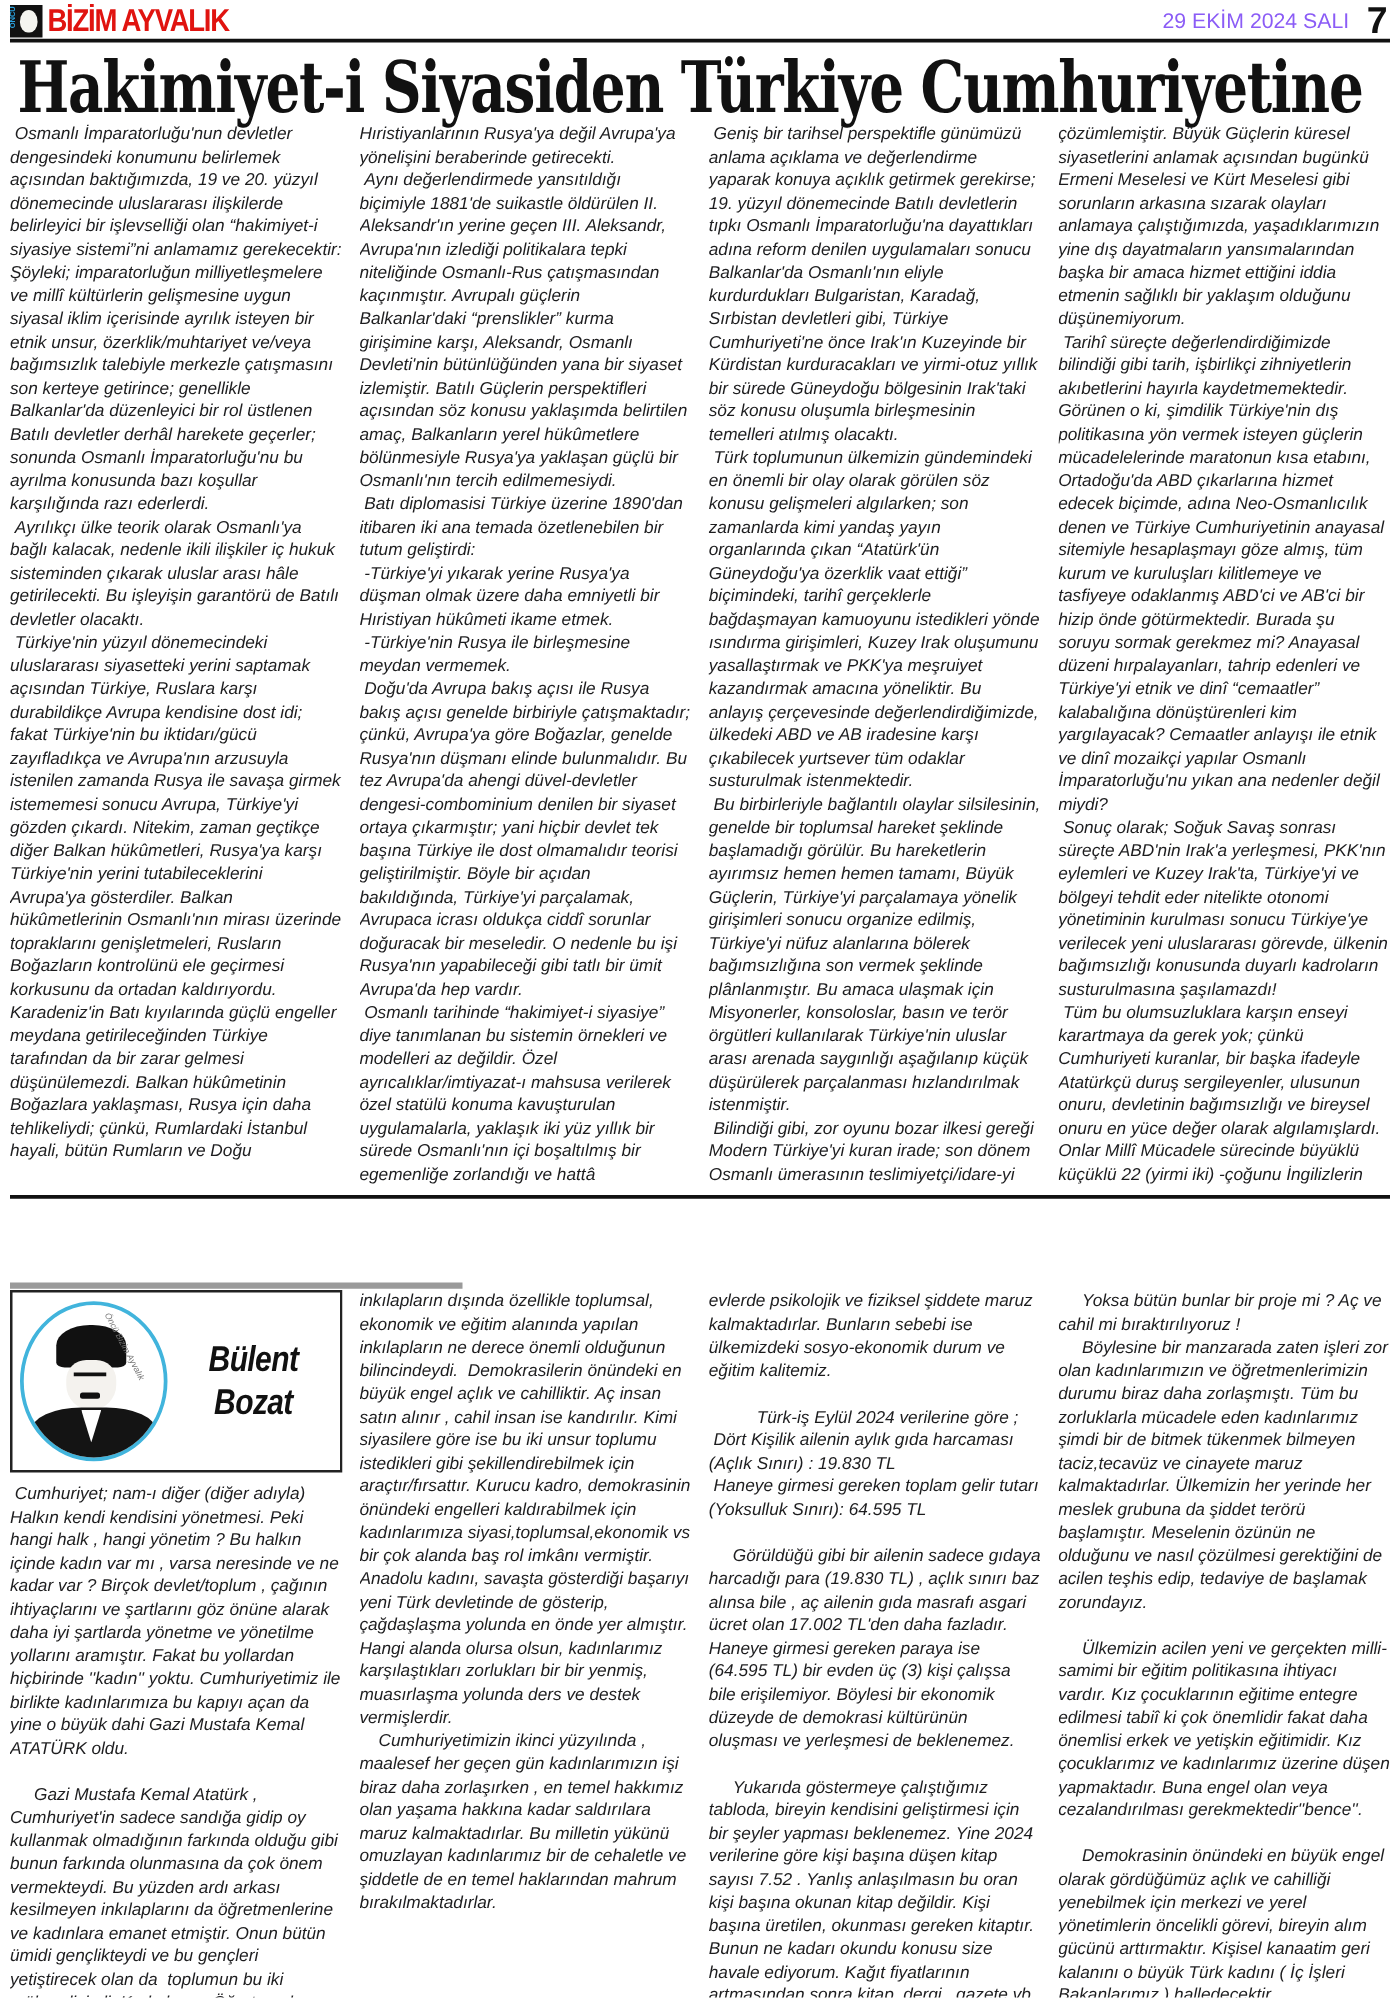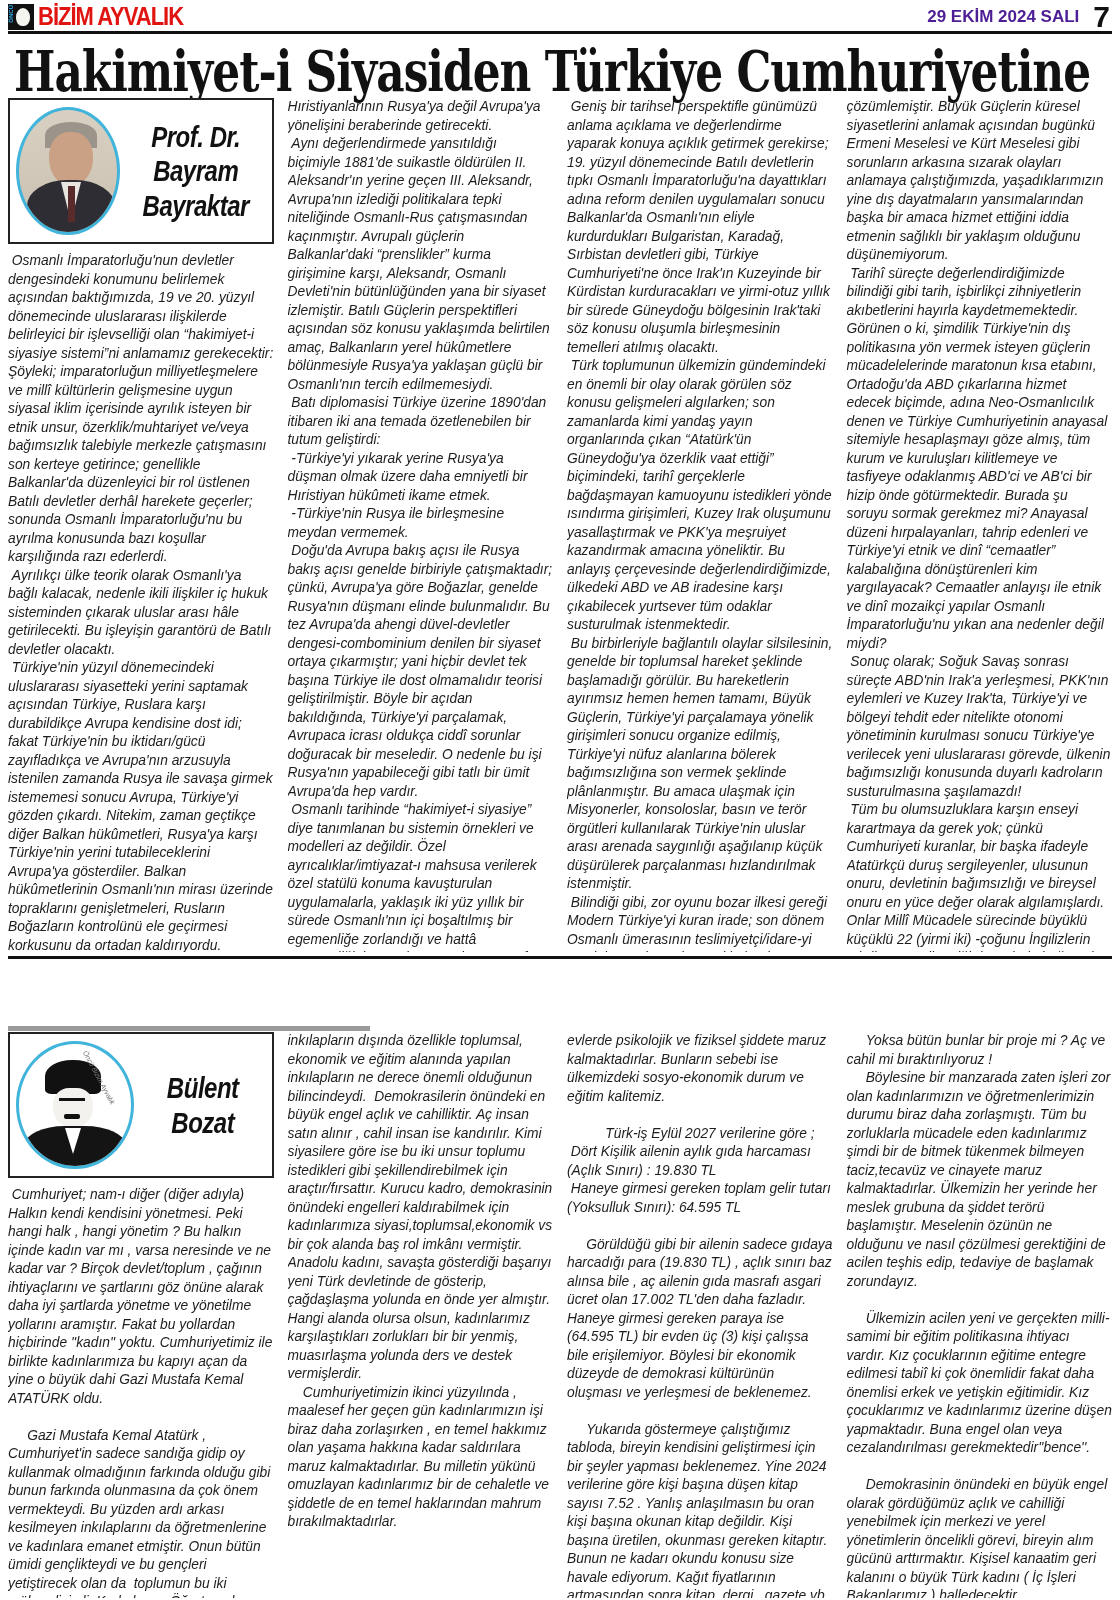--- a/index.html
+++ b/index.html
@@ -12,21 +12,21 @@
   
   .masthead { position:absolute; top:3px; left:8px; right:10px; height:28px;
     display:flex; justify-content:space-between; align-items:center; }
   .logo-group { display:flex; align-items:center; gap:4px; }
   .logo-box { position:relative; width:26px; height:26px; background:#111; overflow:hidden; flex:0 0 auto; }
   .logo-face { position:absolute; left:8px; top:4px; width:14px; height:18px; background:#f5f5f0; border-radius:50% 50% 45% 45%; }
   .logo-oncu { position:absolute; left:0px; top:1px; font-size:6px; font-weight:bold; color:#2aa3e0;
     writing-mode:vertical-rl; transform:rotate(180deg); letter-spacing:0px; line-height:6px;}
   .logo-title { font-size:22px; font-weight:900; color:#e01410; letter-spacing:-1px; transform:scale(1,1.15); transform-origin:left center; white-space:nowrap; }
   .date-group { display:flex; align-items:center; gap:14px; }
-  .mast-date { font-size:17px; font-weight:bold; letter-spacing:0px; color:#4c1d95; }
+  .mast-date { font-size:17px; font-weight:normal; letter-spacing:0px; color:#8b5cf6; }
   .mast-page { font-size:30px; font-weight:bold; color:#111; line-height:1; }
   .rule1 { position:absolute; top:31px; left:8px; right:8px; height:3px; background:#111; }
   
   .headline1 { position:absolute; top:38px; left:14px; width:1108px; height:58px; overflow:visible; }
   .headline1 span { display:inline-block; white-space:nowrap;
     font-family:"DejaVu Serif","Liberation Serif",serif; font-weight:bold; font-size:43px; letter-spacing:-1px;
     transform:scale(1.02,1.32); transform-origin:left top; color:#111; }
   
   .article { position:absolute; left:8px; right:8px; display:flex; gap:14px; overflow:hidden; }
   .a1 { top:98px; height:854px; }
@@ -83,34 +83,20 @@
     </div>
   </header>
   <div class="rule1"></div>
 
   <div class="headline1">
     <span>Hakimiyet-i Siyasiden Türkiye Cumhuriyetine</span>
   </div>
 
   <section class="article a1">
     <div class="col">
-      <div class="author-box">
-        <div class="photo-prof">
-          <span class="prof-hair"></span>
-          <span class="prof-face"></span>
-          <span class="prof-suit"></span>
-          <span class="prof-shirt"></span>
-          <span class="prof-tie"></span>
-        </div>
-        <div class="author-name">
-          <div>Prof. Dr.</div>
-          <div>Bayram</div>
-          <div>Bayraktar</div>
-        </div>
-      </div>
       <div class="coltext">
           <p> Osmanlı İmparatorluğu'nun devletler dengesindeki konumunu belirlemek açısından baktığımızda, 19 ve 20. yüzyıl dönemecinde uluslararası ilişkilerde belirleyici bir işlevselliği olan “hakimiyet-i siyasiye sistemi”ni anlamamız gerekecektir: Şöyleki; imparatorluğun milliyetleşmelere ve millî kültürlerin gelişmesine uygun siyasal iklim içerisinde ayrılık isteyen bir etnik unsur, özerklik/muhtariyet ve/veya bağımsızlık talebiyle merkezle çatışmasını son kerteye getirince; genellikle Balkanlar'da düzenleyici bir rol üstlenen Batılı devletler derhâl harekete geçerler; sonunda Osmanlı İmparatorluğu'nu bu ayrılma konusunda bazı koşullar karşılığında razı ederlerdi.</p>
           <p> Ayrılıkçı ülke teorik olarak Osmanlı'ya bağlı kalacak, nedenle ikili ilişkiler iç hukuk sisteminden çıkarak uluslar arası hâle getirilecekti. Bu işleyişin garantörü de Batılı devletler olacaktı.</p>
           <p> Türkiye'nin yüzyıl dönemecindeki uluslararası siyasetteki yerini saptamak açısından Türkiye, Ruslara karşı durabildikçe Avrupa kendisine dost idi; fakat Türkiye'nin bu iktidarı/gücü zayıfladıkça ve Avrupa'nın arzusuyla istenilen zamanda Rusya ile savaşa girmek istememesi sonucu Avrupa, Türkiye'yi gözden çıkardı. Nitekim, zaman geçtikçe diğer Balkan hükûmetleri, Rusya'ya karşı Türkiye'nin yerini tutabileceklerini Avrupa'ya gösterdiler. Balkan hükûmetlerinin Osmanlı'nın mirası üzerinde topraklarını genişletmeleri, Rusların Boğazların kontrolünü ele geçirmesi korkusunu da ortadan kaldırıyordu. Karadeniz'in Batı kıyılarında güçlü engeller meydana getirileceğinden Türkiye tarafından da bir zarar gelmesi düşünülemezdi. Balkan hükûmetinin Boğazlara yaklaşması, Rusya için daha tehlikeliydi; çünkü, Rumlardaki İstanbul hayali, bütün Rumların ve Doğu</p>
         </div>
     </div>
     <div class="col">
       <div class="coltext">
           <p>Hıristiyanlarının Rusya'ya değil Avrupa'ya yönelişini beraberinde getirecekti.</p>
           <p> Aynı değerlendirmede yansıtıldığı biçimiyle 1881'de suikastle öldürülen II. Aleksandr'ın yerine geçen III. Aleksandr, Avrupa'nın izlediği politikalara tepki niteliğinde Osmanlı-Rus çatışmasından kaçınmıştır. Avrupalı güçlerin Balkanlar'daki “prenslikler” kurma girişimine karşı, Aleksandr, Osmanlı Devleti'nin bütünlüğünden yana bir siyaset izlemiştir. Batılı Güçlerin perspektifleri açısından söz konusu yaklaşımda belirtilen amaç, Balkanların yerel hükûmetlere bölünmesiyle Rusya'ya yaklaşan güçlü bir Osmanlı'nın tercih edilmemesiydi.</p>
@@ -169,21 +155,21 @@
     <div class="col">
       <div class="coltext">
           <p>inkılapların dışında özellikle toplumsal, ekonomik ve eğitim alanında yapılan inkılapların ne derece önemli olduğunun bilincindeydi.  Demokrasilerin önündeki en büyük engel açlık ve cahilliktir. Aç insan satın alınır , cahil insan ise kandırılır. Kimi siyasilere göre ise bu iki unsur toplumu istedikleri gibi şekillendirebilmek için araçtır/fırsattır. Kurucu kadro, demokrasinin önündeki engelleri kaldırabilmek için kadınlarımıza siyasi,toplumsal,ekonomik vs bir çok alanda baş rol imkânı vermiştir. Anadolu kadını, savaşta gösterdiği başarıyı yeni Türk devletinde de gösterip, çağdaşlaşma yolunda en önde yer almıştır. Hangi alanda olursa olsun, kadınlarımız karşılaştıkları zorlukları bir bir yenmiş, muasırlaşma yolunda ders ve destek vermişlerdir.</p>
           <p>    Cumhuriyetimizin ikinci yüzyılında , maalesef her geçen gün kadınlarımızın işi biraz daha zorlaşırken , en temel hakkımız olan yaşama hakkına kadar saldırılara maruz kalmaktadırlar. Bu milletin yükünü omuzlayan kadınlarımız bir de cehaletle ve şiddetle de en temel haklarından mahrum bırakılmaktadırlar.</p>
         </div>
     </div>
     <div class="col">
       <div class="coltext">
           <p>evlerde psikolojik ve fiziksel şiddete maruz kalmaktadırlar. Bunların sebebi ise ülkemizdeki sosyo-ekonomik durum ve eğitim kalitemiz.</p>
           <p></p>
-          <p>          Türk-iş Eylül 2027 verilerine göre ;</p>
+          <p>          Türk-iş Eylül 2024 verilerine göre ;</p>
           <p> Dört Kişilik ailenin aylık gıda harcaması (Açlık Sınırı) : 19.830 TL</p>
           <p> Haneye girmesi gereken toplam gelir tutarı (Yoksulluk Sınırı): 64.595 TL</p>
           <p></p>
           <p>     Görüldüğü gibi bir ailenin sadece gıdaya harcadığı para (19.830 TL) , açlık sınırı baz alınsa bile , aç ailenin gıda masrafı asgari ücret olan 17.002 TL'den daha fazladır. Haneye girmesi gereken paraya ise (64.595 TL) bir evden üç (3) kişi çalışsa bile erişilemiyor. Böylesi bir ekonomik düzeyde de demokrasi kültürünün oluşması ve yerleşmesi de beklenemez.</p>
           <p></p>
           <p>     Yukarıda göstermeye çalıştığımız tabloda, bireyin kendisini geliştirmesi için bir şeyler yapması beklenemez. Yine 2024 verilerine göre kişi başına düşen kitap sayısı 7.52 . Yanlış anlaşılmasın bu oran kişi başına okunan kitap değildir. Kişi başına üretilen, okunması gereken kitaptır. Bunun ne kadarı okundu konusu size havale ediyorum. Kağıt fiyatlarının artmasından sonra kitap, dergi , gazete vb basımlarının temin edilip okunması da her geçen gün daha da</p>
         </div>
     </div>
     <div class="col">
       <div class="coltext">

